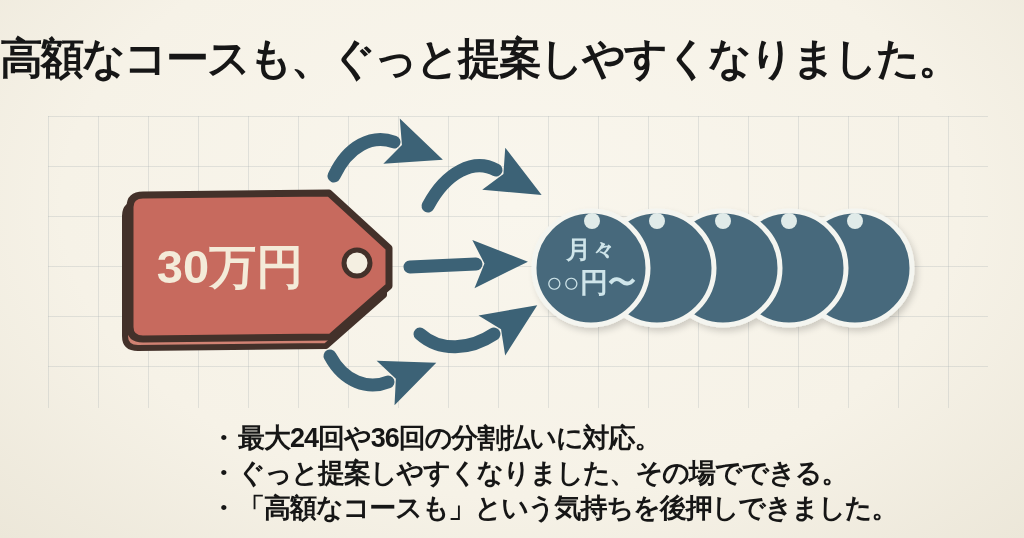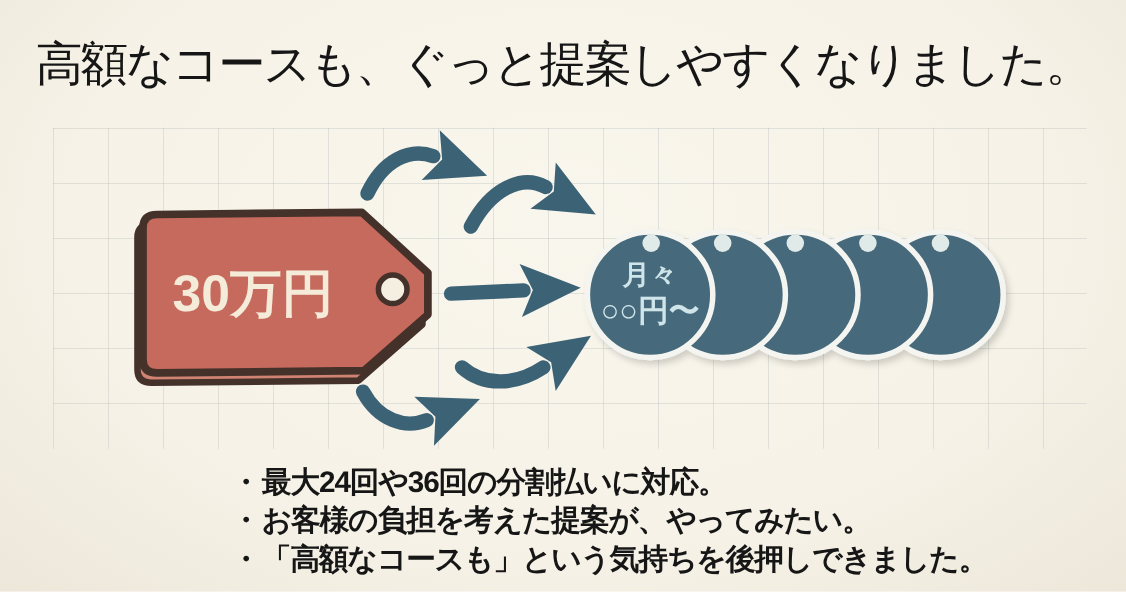--- a/index.html
+++ b/index.html
@@ -8,21 +8,21 @@
     --coin-fill:#47697b; --coin-ring:#f4f5f0; --coin-hole:#e0ebe9; --coin-text:#cfe5ea; --arrow:#3c6276;
   }
   *{margin:0;padding:0;box-sizing:border-box;}
   body{font-family:"Liberation Sans","DejaVu Sans",sans-serif;}
   .stage{
     position:relative;width:1024px;height:538px;overflow:hidden;
     background:radial-gradient(ellipse at 50% 38%, #f9f6ed 0%, var(--background) 62%, #ece7d9 100%);
   }
   .headline{
     position:absolute;top:30px;left:0;right:0;
-    text-align:center;font-size:43px;font-weight:normal;letter-spacing:-2px;
+    text-align:left;font-size:43px;font-weight:bold;letter-spacing:-2px;
     color:var(--title-text);
   }
   .grid-bg{
     position:absolute;left:48px;top:116px;width:940px;height:292px;
     background-image:
       repeating-linear-gradient(to right, rgba(170,178,180,0.30) 0 1px, transparent 1px 50px),
       repeating-linear-gradient(to bottom, rgba(170,178,180,0.30) 0 1px, transparent 1px 50px);
   }
   svg.diagram{position:absolute;left:0;top:0;width:1024px;height:538px;}
   .tag-body{fill:var(--tag-fill);stroke:var(--tag-outline);stroke-width:7;stroke-linejoin:round;}
@@ -100,21 +100,21 @@
     </g>
   </svg>
 
   <ul class="notes">
     <li class="note-item">
       <span class="bullet-marker">・</span>
       <span>最大24回や36回の分割払いに対応。</span>
     </li>
     <li class="note-item">
       <span class="bullet-marker">・</span>
-      <span>お客様の負担を考えた提案が、やってみたい。</span>
+      <span>ぐっと提案しやすくなりました、その場でできる。</span>
     </li>
     <li class="note-item">
       <span class="bullet-marker">・</span>
       <span>「高額なコースも」という気持ちを後押しできました。</span>
     </li>
   </ul>
 
 </div>
 
 </body></html>

